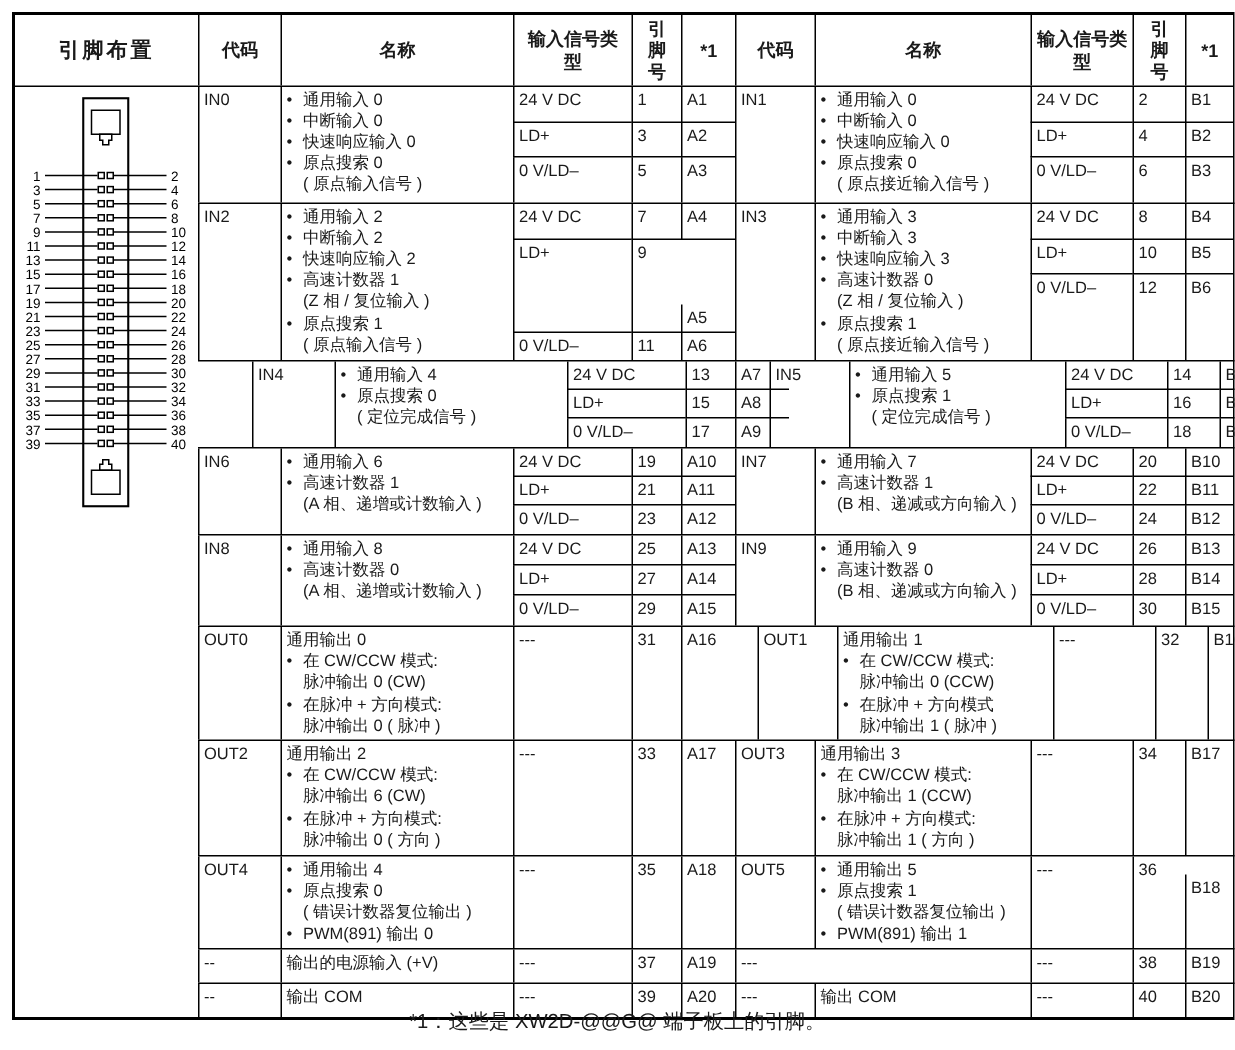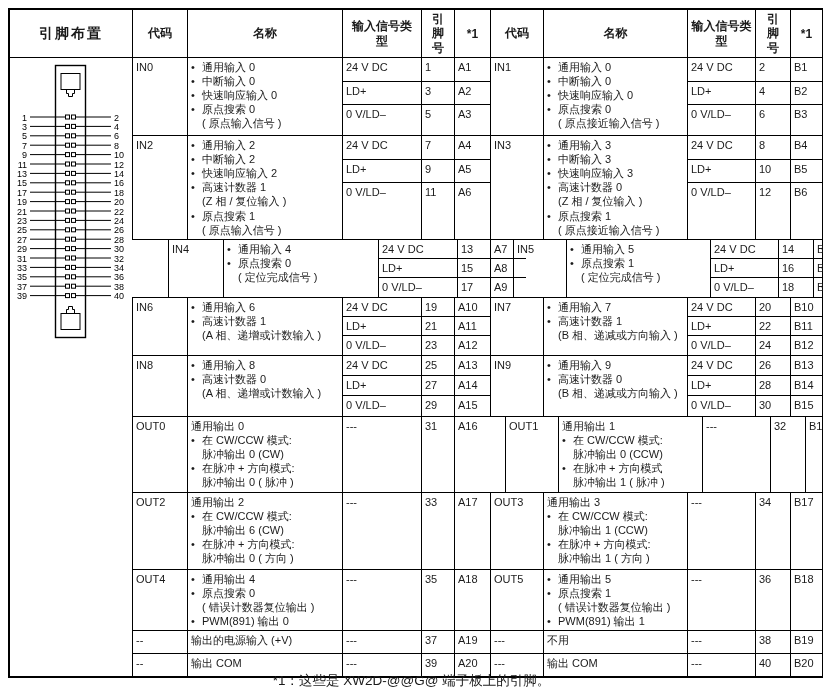--- a/index.html
+++ b/index.html
@@ -247,21 +247,21 @@
               <div class="ln b"><span class="blt">•</span><span>高速计数器 1</span></div>
               <div class="ln c"><span>(Z 相 / 复位输入 )</span></div>
               <div class="ln b"><span class="blt">•</span><span>原点搜索 1</span></div>
               <div class="ln c"><span>( 原点输入信号 )</span></div>
             </div>
             <div class="cell subb" style="grid-area: 1 / 3;">24 V DC</div>
             <div class="cell subb" style="grid-area: 1 / 4;">7</div>
             <div class="cell subb" style="grid-area: 1 / 5;">A4</div>
             <div class="cell subb" style="grid-area: 2 / 3;">LD+</div>
             <div class="cell subb" style="grid-area: 2 / 4;">9</div>
-            <div class="cell subb" style="grid-area: 2 / 5;">A5</div>
+            <div class="cell subb" style="grid-area: 2 / 5; margin-top: 43px;">A5</div>
             <div class="cell" style="grid-area: 3 / 3;">0 V/LD–</div>
             <div class="cell" style="grid-area: 3 / 4;">11</div>
             <div class="cell" style="grid-area: 3 / 5;">A6</div>
           </div>
           <div class="half" style="width: 332px; grid-template-columns: 53px 144px 68px 35px 32px; grid-template-rows: minmax(24px, auto) minmax(23px, auto) minmax(0px, 1fr);">
             <div class="cell" style="grid-area: 1 / 1 / -1;">IN3</div>
             <div class="cell" style="grid-area: 1 / 2 / -1;">
               <div class="ln b"><span class="blt">•</span><span>通用输入 3</span></div>
               <div class="ln b"><span class="blt">•</span><span>中断输入 3</span></div>
               <div class="ln b"><span class="blt">•</span><span>快速响应输入 3</span></div>
@@ -461,38 +461,35 @@
           <div class="half" style="width: 332px; grid-template-columns: 53px 144px 68px 35px 32px; grid-template-rows: minmax(0px, 1fr);">
             <div class="cell" style="grid-area: 1 / 1 / -1;">OUT5</div>
             <div class="cell" style="grid-area: 1 / 2 / -1;">
               <div class="ln b"><span class="blt">•</span><span>通用输出 5</span></div>
               <div class="ln b"><span class="blt">•</span><span>原点搜索 1</span></div>
               <div class="ln c"><span>( 错误计数器复位输出 )</span></div>
               <div class="ln b"><span class="blt">•</span><span>PWM(891) 输出 1</span></div>
             </div>
             <div class="cell" style="grid-area: 1 / 3;">---</div>
             <div class="cell" style="grid-area: 1 / 4;">36</div>
-            <div class="cell" style="grid-area: 1 / 5;">B18</div>
+            <div class="cell" style="grid-area: 1 / 5; margin-top: 12px;">B18</div>
           </div>
         </div>
         <div class="bodyrow" style="min-height: 22px;">
           <div class="half" style="width: 358px; grid-template-columns: 55px 155px 79px 33px 36px; grid-template-rows: minmax(0px, 1fr);">
             <div class="cell" style="grid-area: 1 / 1 / -1;">--</div>
             <div class="cell" style="grid-area: 1 / 2 / -1;">
               <div class="ln p"><span>输出的电源输入 (+V)</span></div>
             </div>
             <div class="cell" style="grid-area: 1 / 3;">---</div>
             <div class="cell" style="grid-area: 1 / 4;">37</div>
             <div class="cell" style="grid-area: 1 / 5;">A19</div>
           </div>
           <div class="half" style="width: 332px; grid-template-columns: 53px 144px 68px 35px 32px; grid-template-rows: minmax(0px, 1fr);">
             <div class="cell" style="grid-area: 1 / 1 / -1;">---</div>
-            <div class="cell" style="grid-area: 1 / 2 / -1;">
-              <div class="ln p"><span>不用</span></div>
-            </div>
             <div class="cell" style="grid-area: 1 / 3;">---</div>
             <div class="cell" style="grid-area: 1 / 4;">38</div>
             <div class="cell" style="grid-area: 1 / 5;">B19</div>
           </div>
         </div>
         <div class="bodyrow" style="min-height: 22px;">
           <div class="half" style="width: 358px; grid-template-columns: 55px 155px 79px 33px 36px; grid-template-rows: minmax(0px, 1fr);">
             <div class="cell" style="grid-area: 1 / 1 / -1;">--</div>
             <div class="cell" style="grid-area: 1 / 2 / -1;">
               <div class="ln p"><span>输出 COM</span></div>

